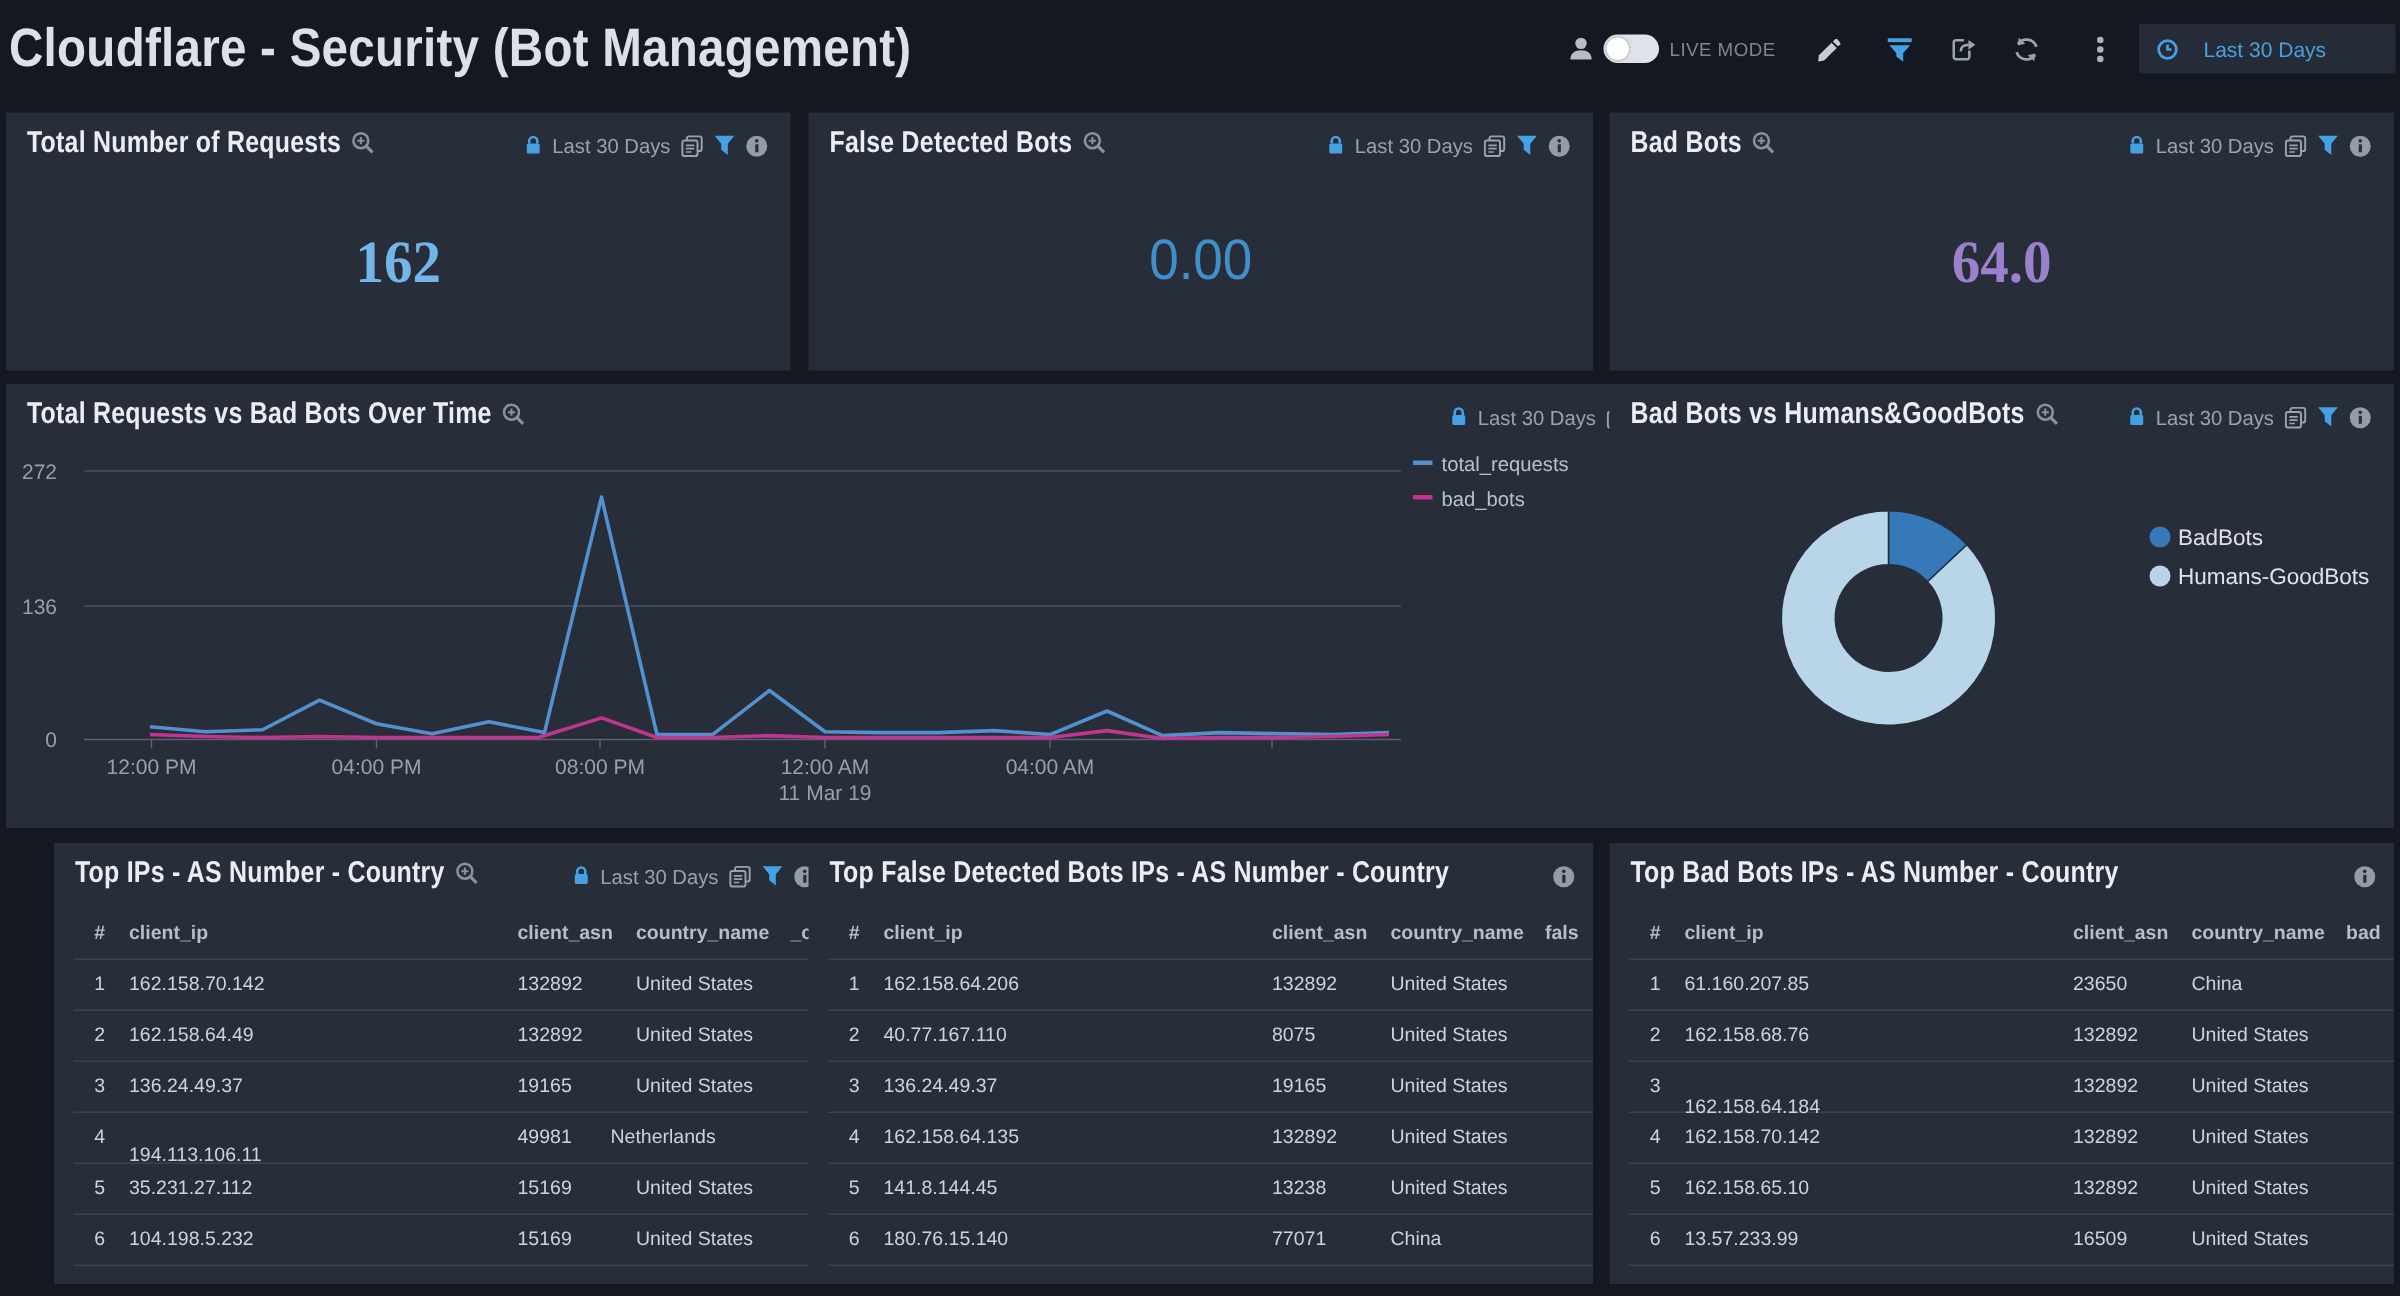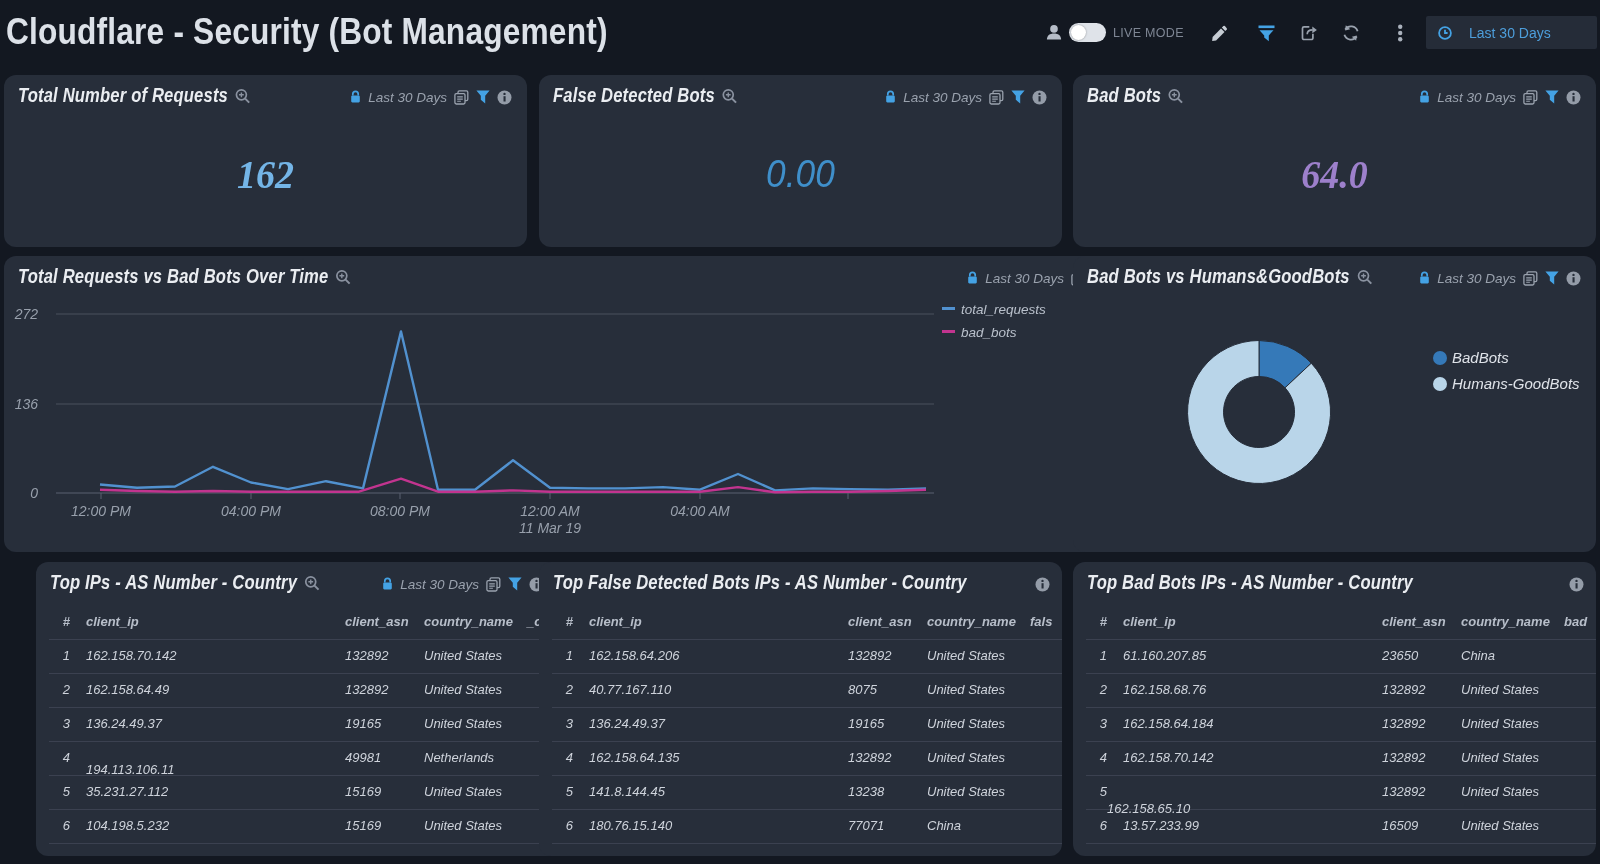--- a/index.html
+++ b/index.html
@@ -1,18 +1,18 @@
 <!DOCTYPE html>
 <html><head>
 <meta charset="utf-8">
 <style>
   * { margin:0; padding:0; box-sizing:border-box; }
   html,body { width:1600px; height:864px; background:#131821; overflow:hidden;
     font-family:"Liberation Sans", sans-serif; }
-  .panel { position:absolute; background:#272e3a; border-radius:12px; overflow:hidden;font-style:italic; }
+  .panel { position:absolute; background:#272e3a; border-radius:0; overflow:hidden; }
   .ptitle { position:absolute; left:14px; top:9px; font-size:20px; font-weight:bold;
     color:#eaedf1; letter-spacing:0.2px; white-space:nowrap; transform:scaleX(0.83);
     transform-origin:0 0; }
   .ptitle svg { margin-left:8px; vertical-align:-2px; transform:scaleX(1.2); transform-origin:0 50%; }
   .hdr-right { position:absolute; right:15px; top:14px; height:16px; display:flex;
     align-items:center; gap:7px; }
   .l30 { color:#9aa2ae; font-size:13.5px; white-space:nowrap; }
   .bignum-serif { position:absolute; width:100%; text-align:center; top:76px;
     font-family:"Liberation Serif", serif; font-size:40px; font-weight:bold; transform:scaleX(0.95); }
   .bignum-sans { position:absolute; width:100%; text-align:center; top:78px;
@@ -310,21 +310,21 @@
   <div class="tcell" style="left:50px;top:120px;">162.158.64.49</div>
   <div class="tcell" style="left:309px;top:120px;">132892</div>
   <div class="tcell" style="left:388px;top:120px;">United States</div>
   <div class="tcell num" style="left:13px;top:154px;">3</div>
   <div class="tcell" style="left:50px;top:154px;">136.24.49.37</div>
   <div class="tcell" style="left:309px;top:154px;">19165</div>
   <div class="tcell" style="left:388px;top:154px;">United States</div>
   <div class="tcell num" style="left:13px;top:188px;">4</div>
   <div class="tcell" style="left:50px;top:200px;">194.113.106.11</div>
   <div class="tcell" style="left:309px;top:188px;">49981</div>
-  <div class="tcell" style="left:388px;top:188px;">Netherlands</div>
+  <div class="tcell" style="left:371px;top:188px;">Netherlands</div>
   <div class="tcell num" style="left:13px;top:222px;">5</div>
   <div class="tcell" style="left:50px;top:222px;">35.231.27.112</div>
   <div class="tcell" style="left:309px;top:222px;">15169</div>
   <div class="tcell" style="left:388px;top:222px;">United States</div>
   <div class="tcell num" style="left:13px;top:256px;">6</div>
   <div class="tcell" style="left:50px;top:256px;">104.198.5.232</div>
   <div class="tcell" style="left:309px;top:256px;">15169</div>
   <div class="tcell" style="left:388px;top:256px;">United States</div>
 </div>
 <div class="panel" id="p7" style="left:539px;top:562px;width:523px;height:294px;">
@@ -396,28 +396,28 @@
   <div class="tsep" style="top:281px;"></div>
   <div class="tcell num" style="left:13px;top:86px;">1</div>
   <div class="tcell" style="left:50px;top:86px;">61.160.207.85</div>
   <div class="tcell" style="left:309px;top:86px;">23650</div>
   <div class="tcell" style="left:388px;top:86px;">China</div>
   <div class="tcell num" style="left:13px;top:120px;">2</div>
   <div class="tcell" style="left:50px;top:120px;">162.158.68.76</div>
   <div class="tcell" style="left:309px;top:120px;">132892</div>
   <div class="tcell" style="left:388px;top:120px;">United States</div>
   <div class="tcell num" style="left:13px;top:154px;">3</div>
-  <div class="tcell" style="left:50px;top:154px;">162.158.64.184</div>
+  <div class="tcell" style="left:50px;top:168px;">162.158.64.184</div>
   <div class="tcell" style="left:309px;top:154px;">132892</div>
   <div class="tcell" style="left:388px;top:154px;">United States</div>
   <div class="tcell num" style="left:13px;top:188px;">4</div>
   <div class="tcell" style="left:50px;top:188px;">162.158.70.142</div>
   <div class="tcell" style="left:309px;top:188px;">132892</div>
   <div class="tcell" style="left:388px;top:188px;">United States</div>
   <div class="tcell num" style="left:13px;top:222px;">5</div>
-  <div class="tcell" style="left:34px;top:222px;margin-top:17px;">162.158.65.10</div>
+  <div class="tcell" style="left:50px;top:222px;">162.158.65.10</div>
   <div class="tcell" style="left:309px;top:222px;">132892</div>
   <div class="tcell" style="left:388px;top:222px;">United States</div>
   <div class="tcell num" style="left:13px;top:256px;">6</div>
   <div class="tcell" style="left:50px;top:256px;">13.57.233.99</div>
   <div class="tcell" style="left:309px;top:256px;">16509</div>
   <div class="tcell" style="left:388px;top:256px;">United States</div>
 </div>
 
 </body></html>

